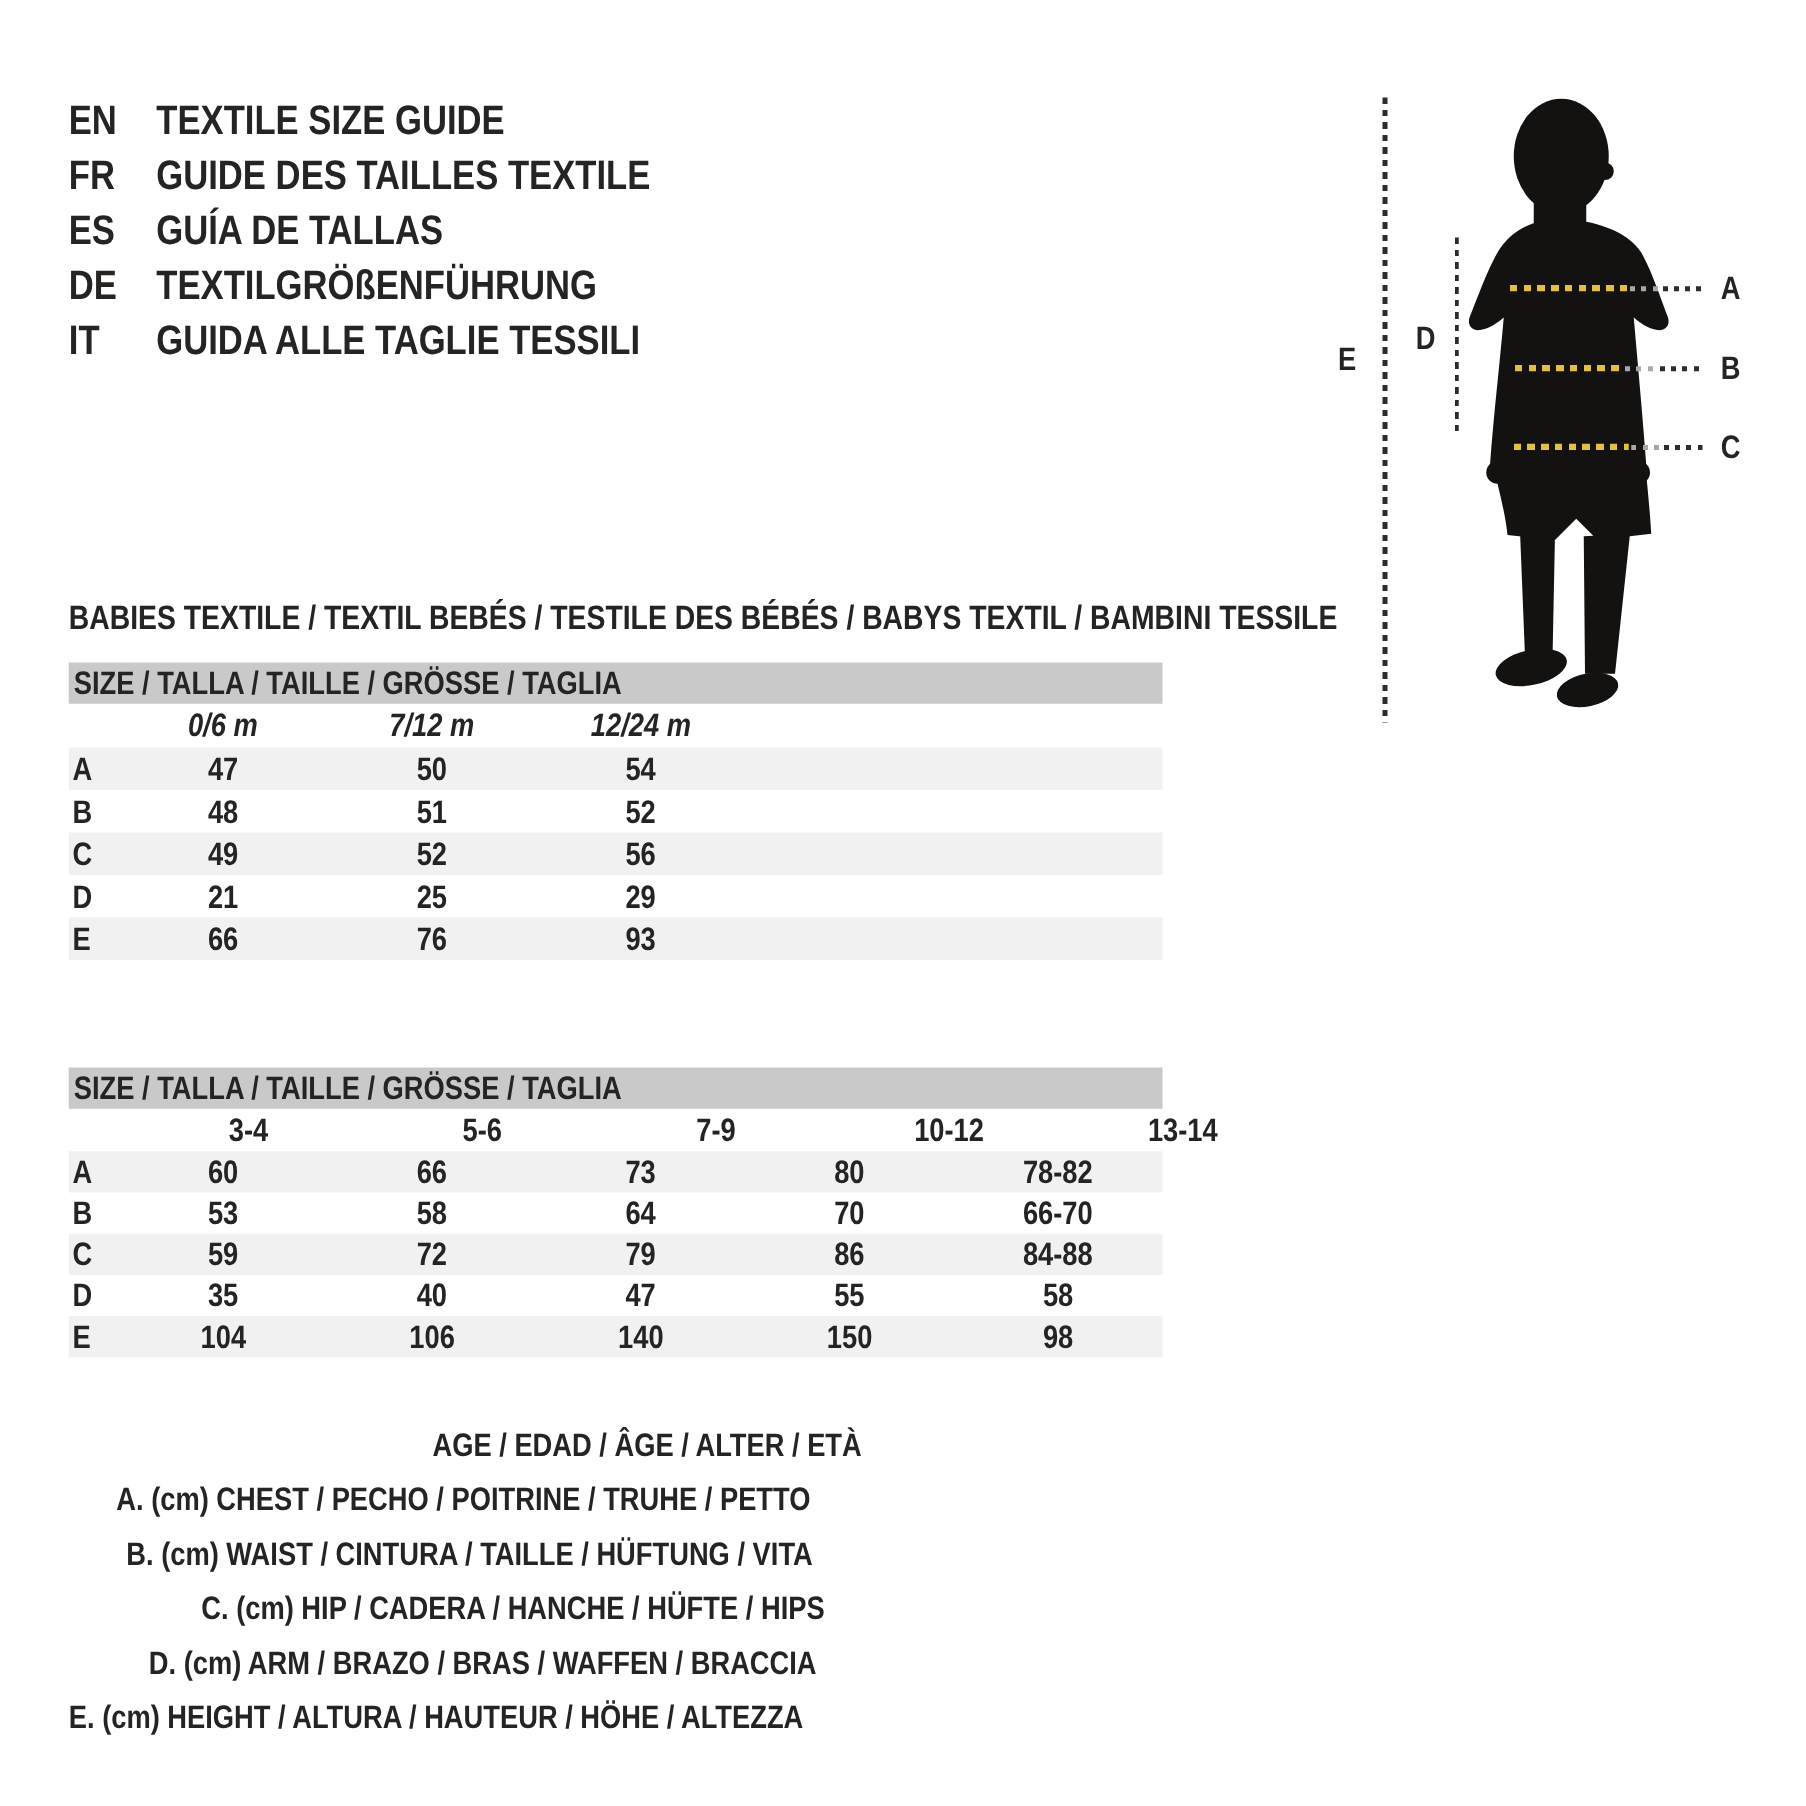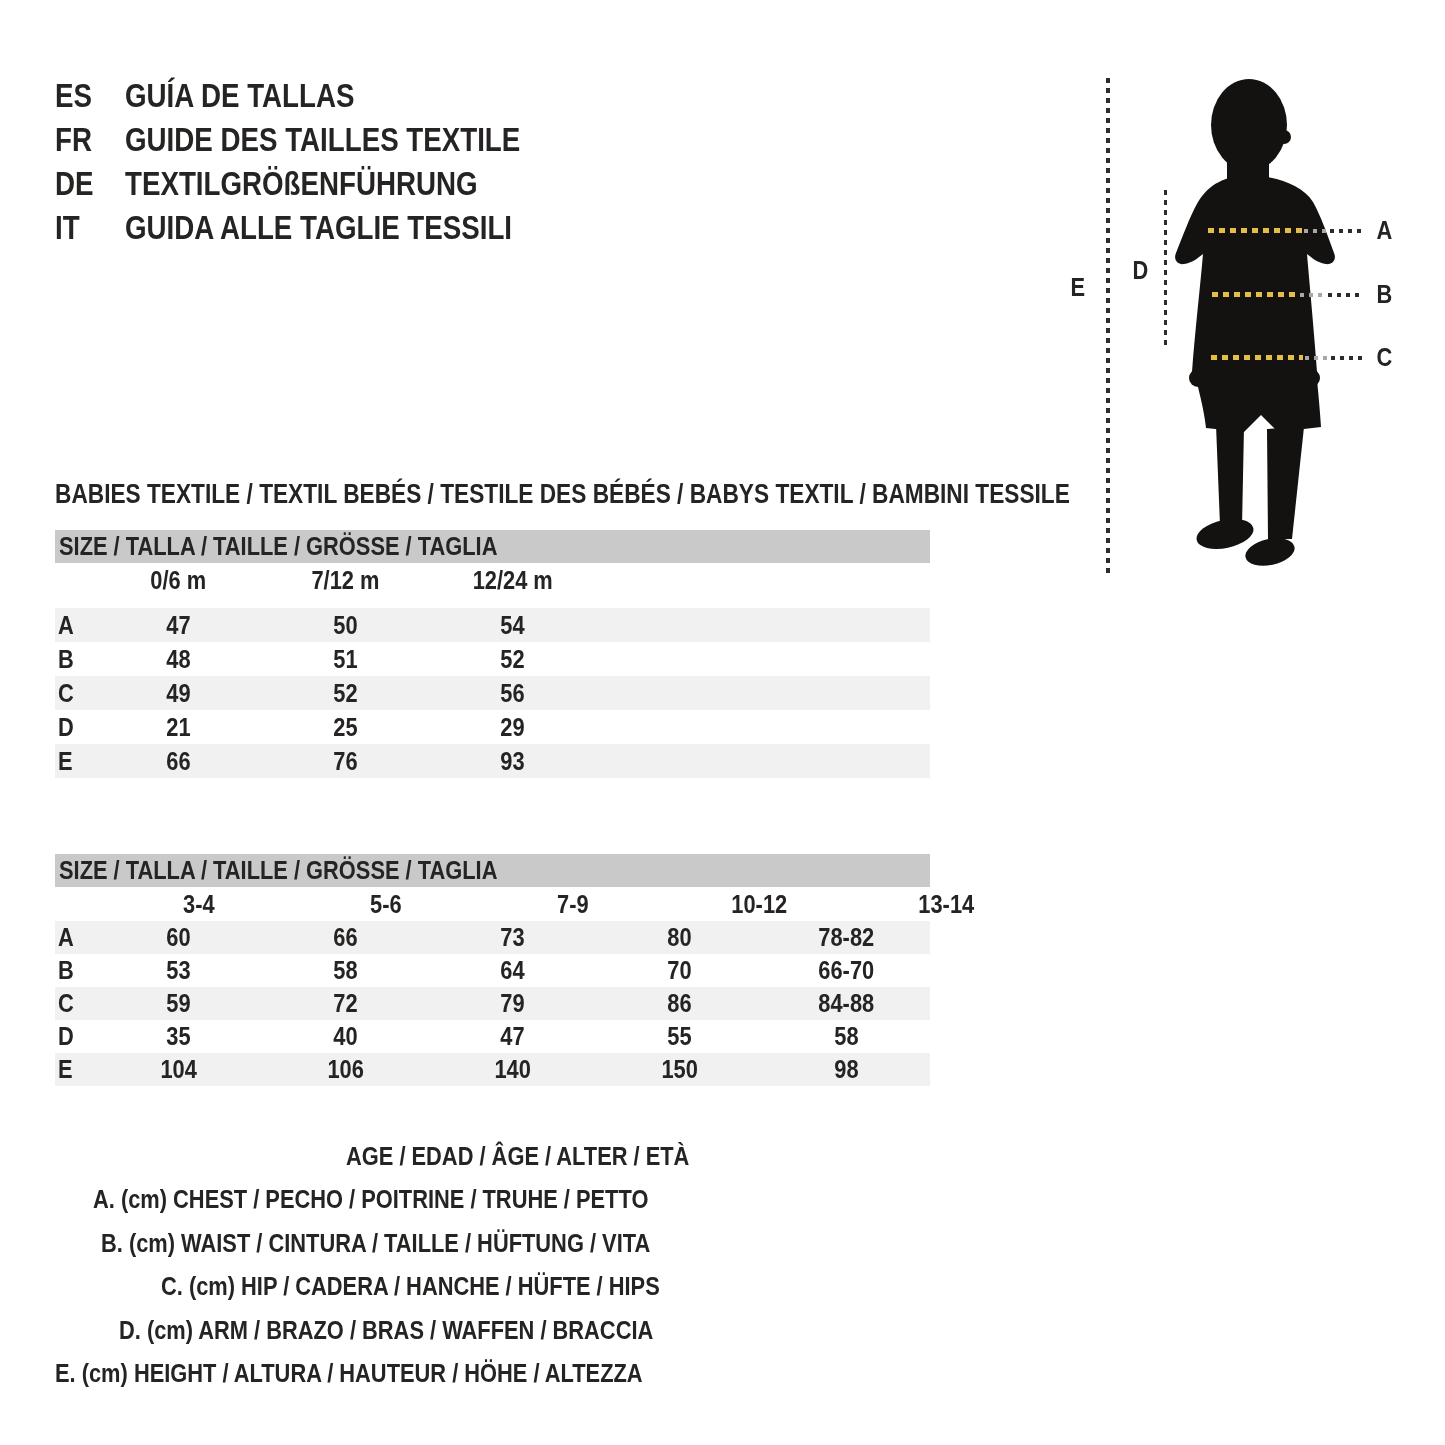--- a/index.html
+++ b/index.html
@@ -31,21 +31,21 @@
   .children-title{top:802px;}
 
   
   .size-table{position:absolute;left:55px;width:875px;font-size:26px;}
   .babies{top:530px;}
   .children{top:854px;}
   .size-bar{height:33px;line-height:33px;background:var(--bar);padding-left:4px;text-align:left;}
   .t-grid{display:grid;grid-template-columns:40px 167px 167px 167px 167px 167px;}
   .cell{text-align:center;}
   .cell.lab{text-align:left;padding-left:3px;}
-  .babies .col-row{height:45px;line-height:35px;}
+  .babies .col-row{height:35px;line-height:35px;font-style:italic;}
   .babies .t-row{height:34px;line-height:34px;}
   .children .col-row{height:34px;line-height:34px;gap:20px;}
   .children .t-row{height:33px;line-height:33px;}
   .t-row.odd{background:var(--stripe);}
 
   
   .legend-block{position:absolute;left:55px;top:1135px;font-size:26px;}
   .legend-line{line-height:43.4px;height:43.4px;text-align:right;}
 
   
@@ -71,22 +71,23 @@
   .lc{left:1370px;top:344px;}
   .ld{left:1126px;top:257px;}
   .le{left:1064px;top:274px;}
 </style>
 </head>
 <body>
 
 <div id="canvas">
 
   <div class="lang-block">
+      <div class="lang-row"><span class="code cl">EN</span><span class="cl">TEXTILE SIZE GUIDE</span></div>
+      <div class="lang-row"><span class="code cl">FR</span><span class="cl">GUIDE DES TAILLES TEXTILE</span></div>
       <div class="lang-row"><span class="code cl">ES</span><span class="cl">GUÍA DE TALLAS</span></div>
-      <div class="lang-row"><span class="code cl">FR</span><span class="cl">GUIDE DES TAILLES TEXTILE</span></div>
       <div class="lang-row"><span class="code cl">DE</span><span class="cl">TEXTILGRÖßENFÜHRUNG</span></div>
       <div class="lang-row"><span class="code cl">IT</span><span class="cl">GUIDA ALLE TAGLIE TESSILI</span></div>
     </div>
 
   <div class="vline e-line"></div>
   <div class="vline d-line"></div>
   <div class="fig-label le"><span class="cx">E</span></div>
   <div class="fig-label ld"><span class="cx">D</span></div>
 
   <svg class="sil-svg" viewBox="0 0 180 500" xmlns="http://www.w3.org/2000/svg">

